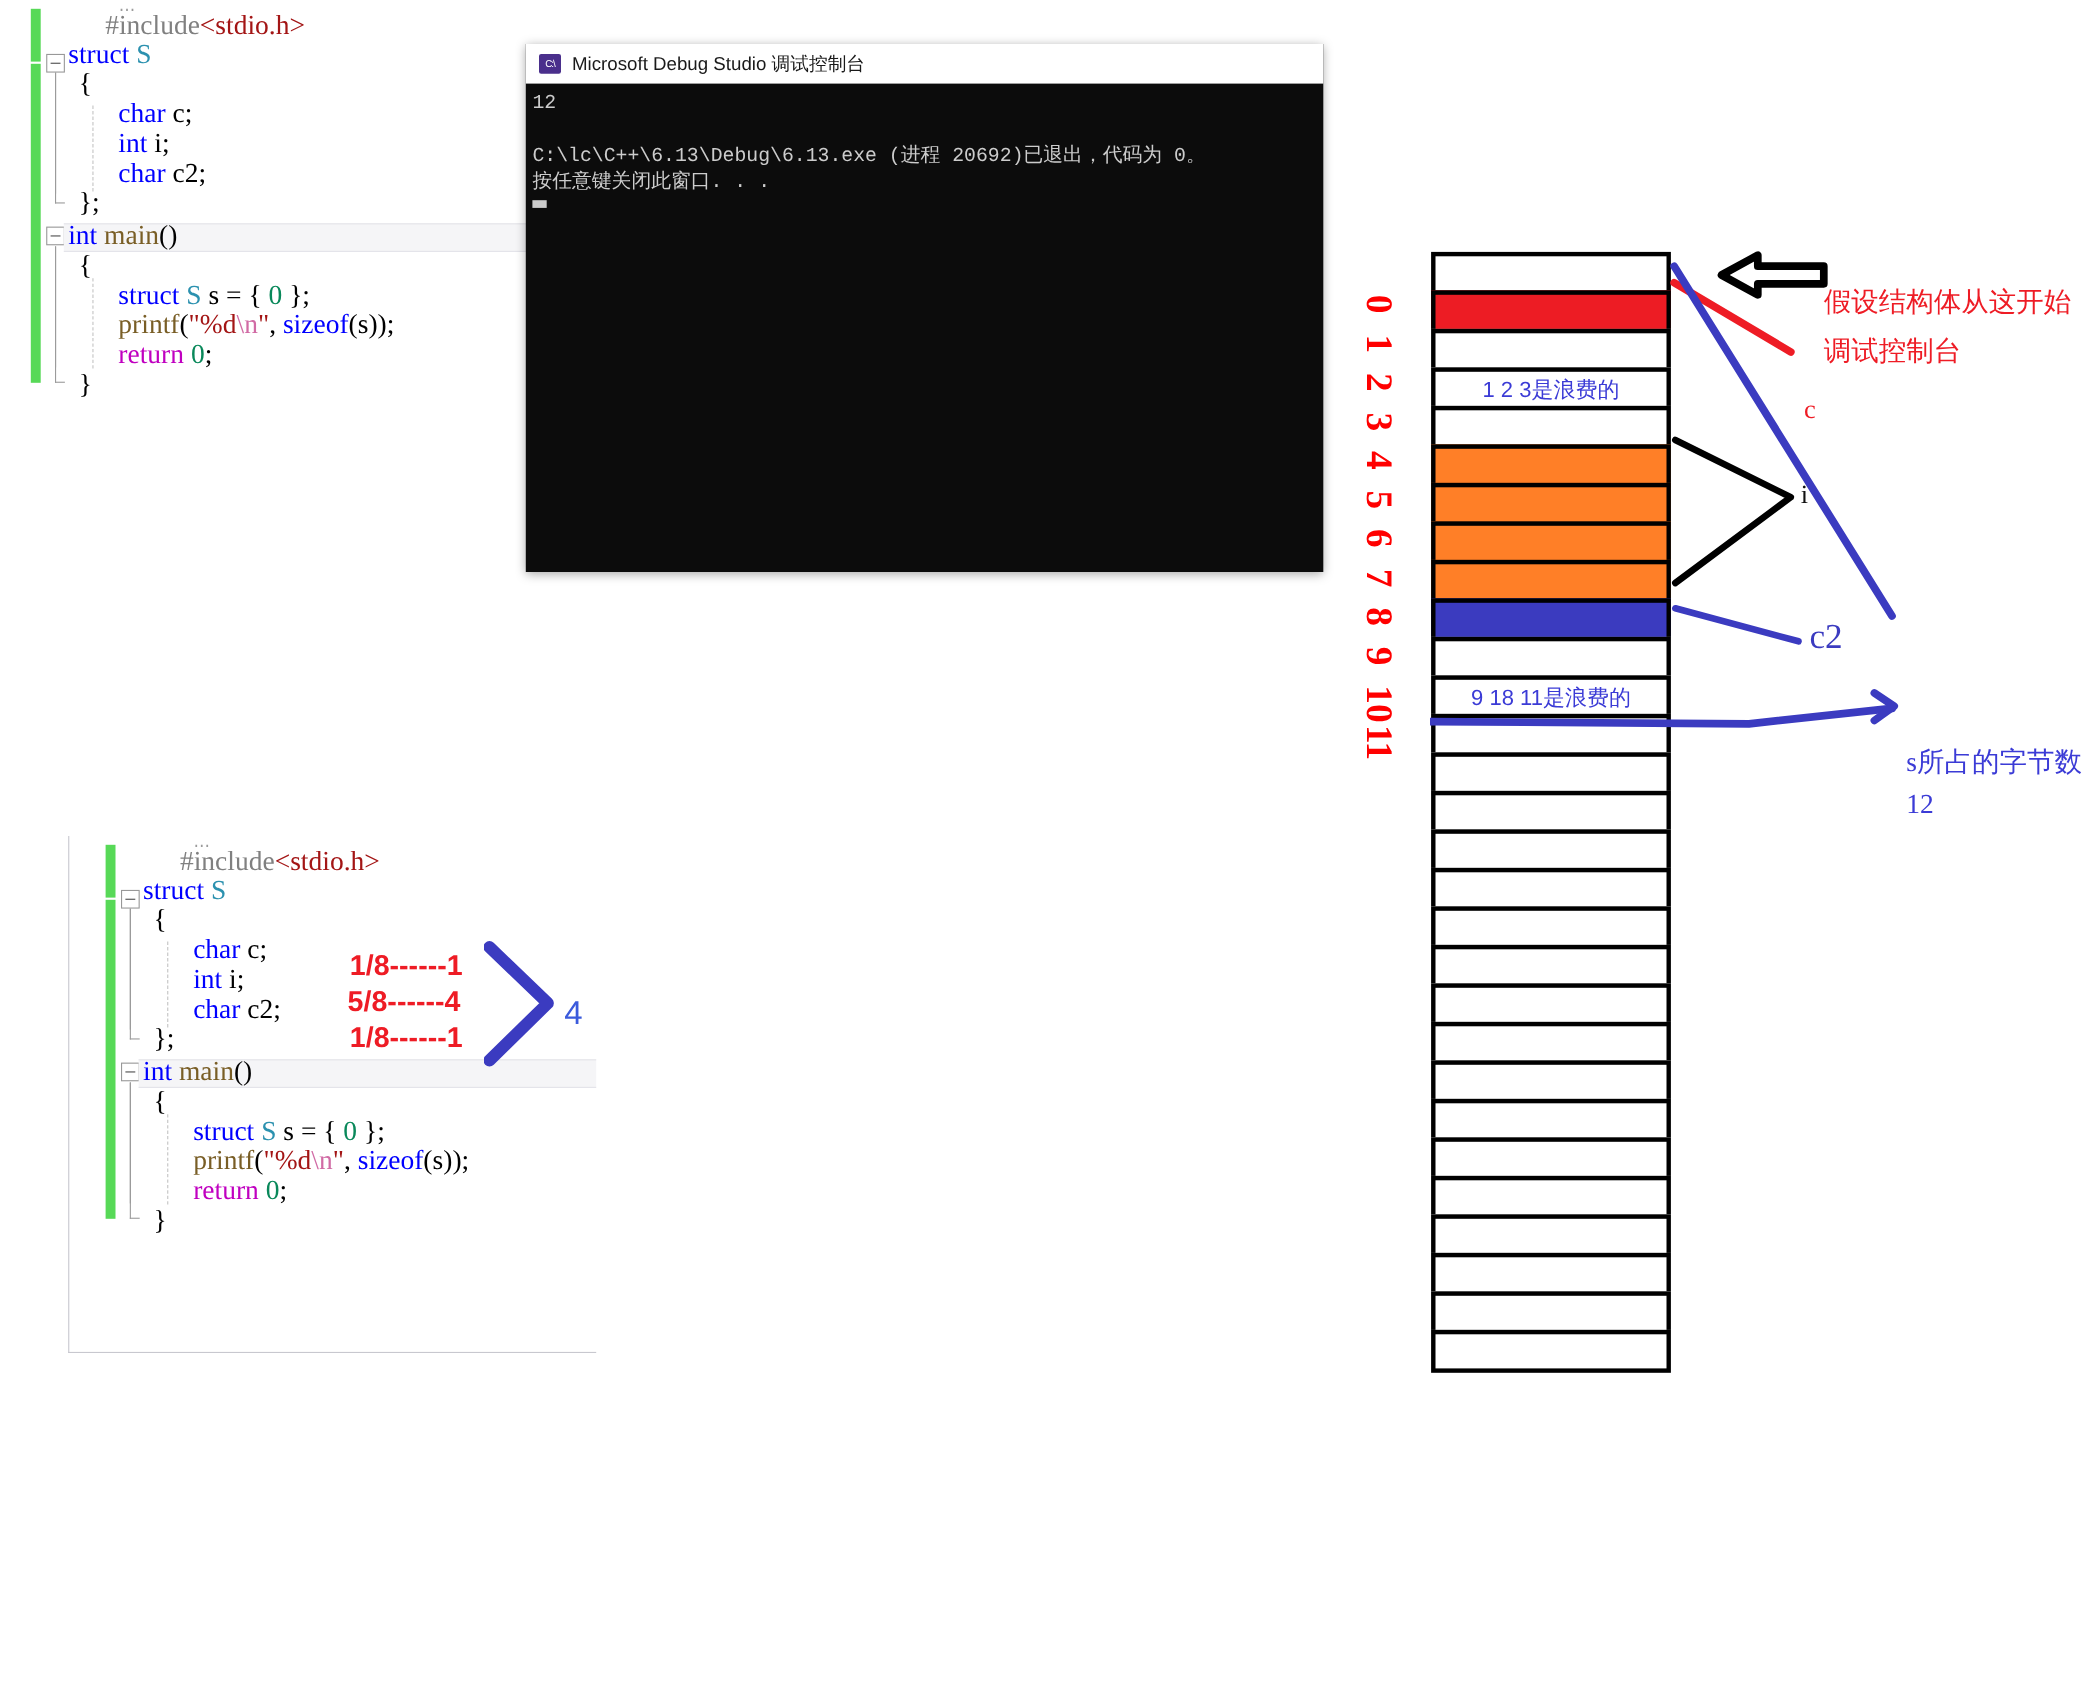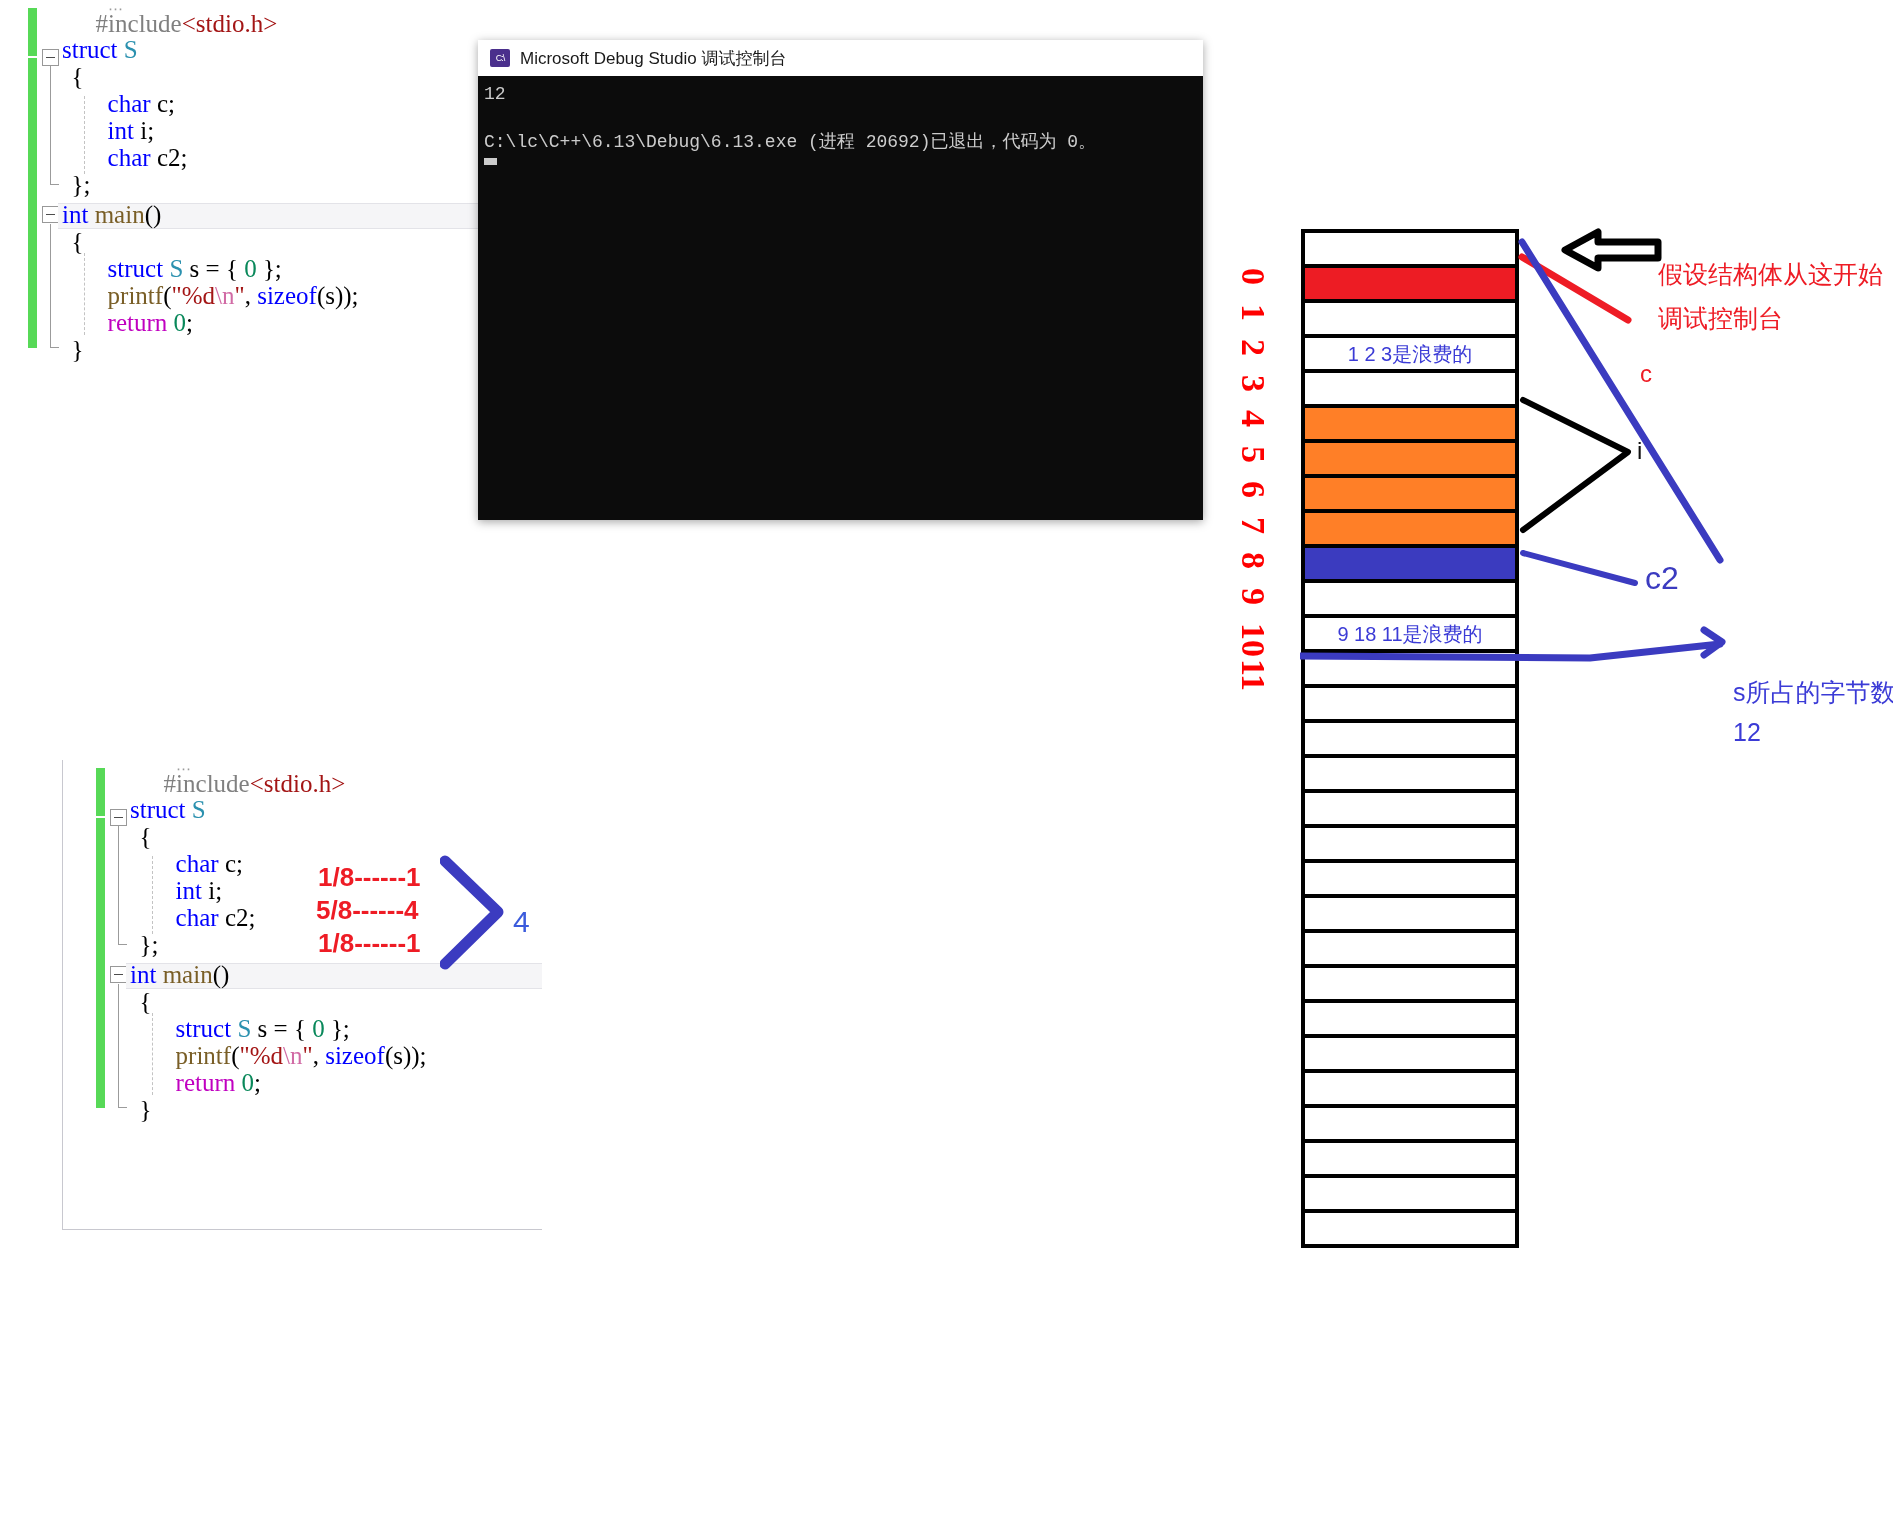--- a/index.html
+++ b/index.html
@@ -72,21 +72,21 @@
   }
   .mlabel{
     position:absolute;width:218px;text-align:center;color:#3b3bd6;font-size:20px;
     font-family:"Liberation Sans",sans-serif;pointer-events:none;
   }
   .rnum{
     position:absolute;color:#f00;font-size:34px;font-weight:bold;
     font-family:"Liberation Serif",serif;
     transform:rotate(90deg);transform-origin:left top;white-space:nowrap;
   }
-  .ann{position:absolute;white-space:nowrap;font-family:Liberation Sans, sans-serif;}
+  .ann{position:absolute;white-space:nowrap;font-family:Liberation Serif, serif;}
   .ann-red{color:#ee1c25;font-size:25px;}
   .ann-blue{color:#3b3bd6;font-size:25px;}
 
   
   .redann{
     position:absolute;color:#ee1c25;font-size:26px;font-weight:bold;
     font-family:"Liberation Sans",sans-serif;white-space:pre;
   }
   .blue4{position:absolute;color:#3b5bdc;font-size:30px;font-family:"Liberation Sans",sans-serif;}
   .panel-edge{position:absolute;background:#c8c8cf;}
@@ -132,20 +132,21 @@
 
 <div id="console-window">
   <div id="console-titlebar">
     <div id="console-icon">C:\</div>
     <div id="console-title">Microsoft Debug Studio 调试控制台</div>
   </div>
   <div id="console-body" style="padding-top:6px;">
       <div class="con-line">12</div>
       <div class="con-line">&nbsp;</div>
       <div class="con-line">C:\lc\C++\6.13\Debug\6.13.exe (进程 20692)已退出，代码为 0。</div>
+      <div class="con-line">按任意键关闭此窗口. . .</div>
     </div>
   <div id="cursor-block"></div>
 </div>
 
 <div class="editor" id="bottom-editor" style="left:62px;top:760px;width:480px;height:470px;">
 
   <div class="panel-edge" style="left:0px;top:0px;width:1px;height:470px;"></div>
   <div class="panel-edge" style="left:0px;top:469px;width:480px;height:1px;"></div>
 
   <div class="chg" style="left:34px;top:8px;height:48px;"></div>

